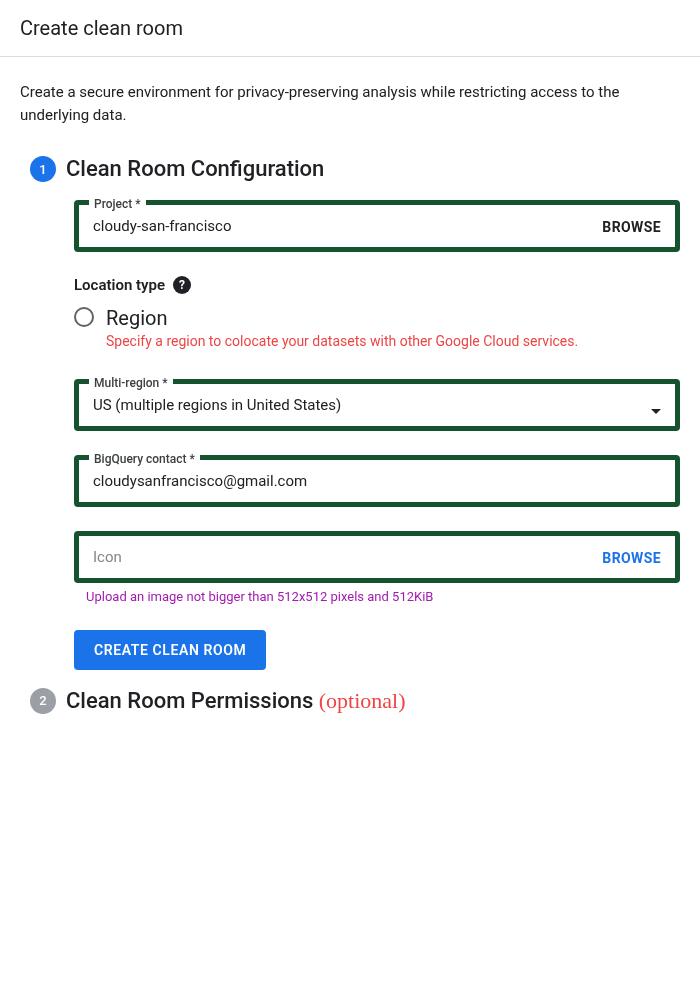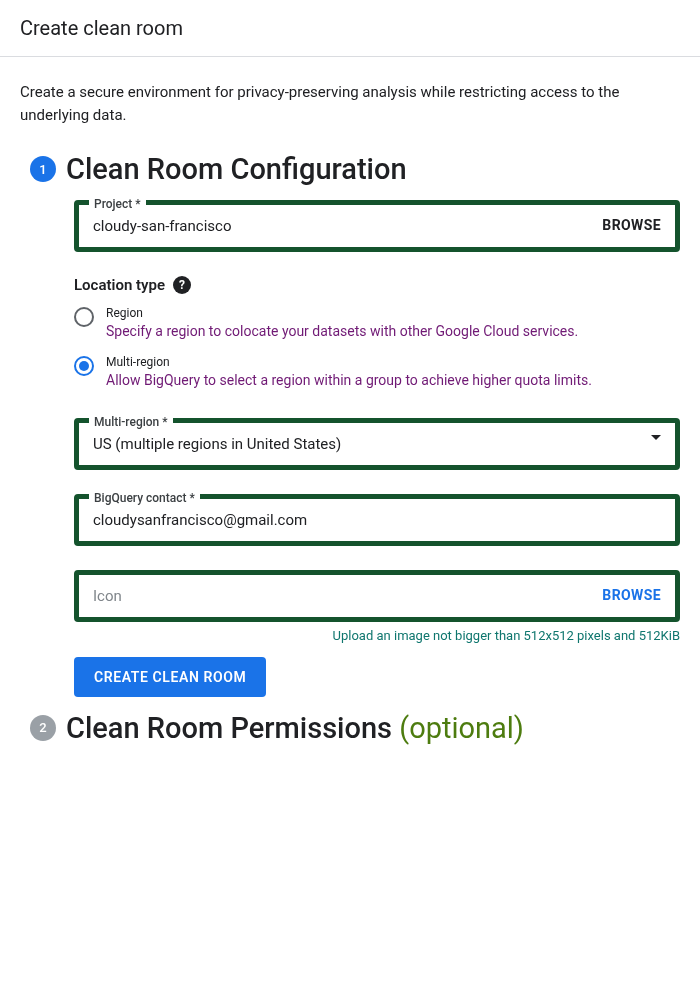--- a/index.html
+++ b/index.html
@@ -48,29 +48,30 @@
   .badge-inactive { background: #9aa0a6; }
   .connector-line {
     width: 1px;
     flex: 1;
     background: #9aa0a6;
     margin-top: 6px;
     margin-bottom: -14px;
   }
   .step-body { flex: 1; padding-top: 0; }
   .step-title {
-    font-size: 29px;
+    font-size: 22px;
     font-weight: 500;
     color: #202124;
     margin-bottom: 18px;
     line-height: 26px;
   }
   .step-title .optional {
-    color: #4d7c0f;
+    color: #ef4444;
     font-weight: 400;
+    font-family: Liberation Serif, serif;
   }
   .form-area { padding-left: 8px; }
   
   .field {
     position: relative;
     border: 5px solid #14532d;
     border-radius: 4px;
     margin-bottom: 24px;
     background: #fff;
   }
@@ -79,21 +80,21 @@
     top: -8px;
     left: 10px;
     background: #fff;
     padding: 0 5px;
     font-size: 12px;
     color: #3c4043;
     font-weight: 500;
   }
   .field-row {
     display: flex;
-    align-items: flex-start;
+    align-items: flex-end;
     padding: 12px 14px;
   }
   .field-value {
     flex: 1;
     font-size: 15px;
     color: #202124;
     border: none;
     outline: none;
     background: transparent;
     font-family: inherit;
@@ -157,30 +158,29 @@
   .radio.checked { border-color: #1a73e8; }
   .radio.checked::after {
     content: "";
     position: absolute;
     top: 3px; left: 3px;
     width: 10px; height: 10px;
     background: #1a73e8;
     border-radius: 50%;
   }
   .radio-text { flex: 1; }
-  .radio-label { font-size: 12px; color: #202124; }
-  .radio-hint { font-size: 14px; color: #701a75; margin-top: 2px; line-height: 1.35;}
+  .radio-label { font-size: 20px; color: #202124; }
+  .radio-hint { font-size: 14px; color: #ef4444; margin-top: 2px; line-height: 1.35;}
   .field.no-label { }
   .field-hint {
     font-size: 13px;
-    color: #0f766e;
+    color: #a21caf;
     margin-top: -18px;
-    margin-bottom: 14px;
+    margin-bottom: 26px;
     padding-left: 12px;
-    text-align: right;
   }
   textarea.field-value {
     resize: both;
     height: 46px;
     width: 100%;
     font-size: 15px;
     padding: 0;
   }
   .textarea-field .field-row { padding: 14px 14px 6px 14px; }
   .primary-btn {
@@ -230,27 +230,20 @@
             <span class="help-icon">?</span>
           </div>
           <div class="radio-group">
             <div class="radio-row">
               <div class="radio"></div>
               <div class="radio-text">
                 <div class="radio-label">Region</div>
                 <div class="radio-hint">Specify a region to colocate your datasets with other Google Cloud services.</div>
               </div>
             </div>
-            <div class="radio-row">
-              <div class="radio checked"></div>
-              <div class="radio-text">
-                <div class="radio-label">Multi-region</div>
-                <div class="radio-hint">Allow BigQuery to select a region within a group to achieve higher quota limits.</div>
-              </div>
-            </div>
           </div>
 
           
           <div class="field">
             <span class="field-label">Multi-region *</span>
             <div class="field-row">
               <span class="field-value">US (multiple regions in United States)</span>
               <span class="dropdown-arrow"></span>
             </div>
           </div>

